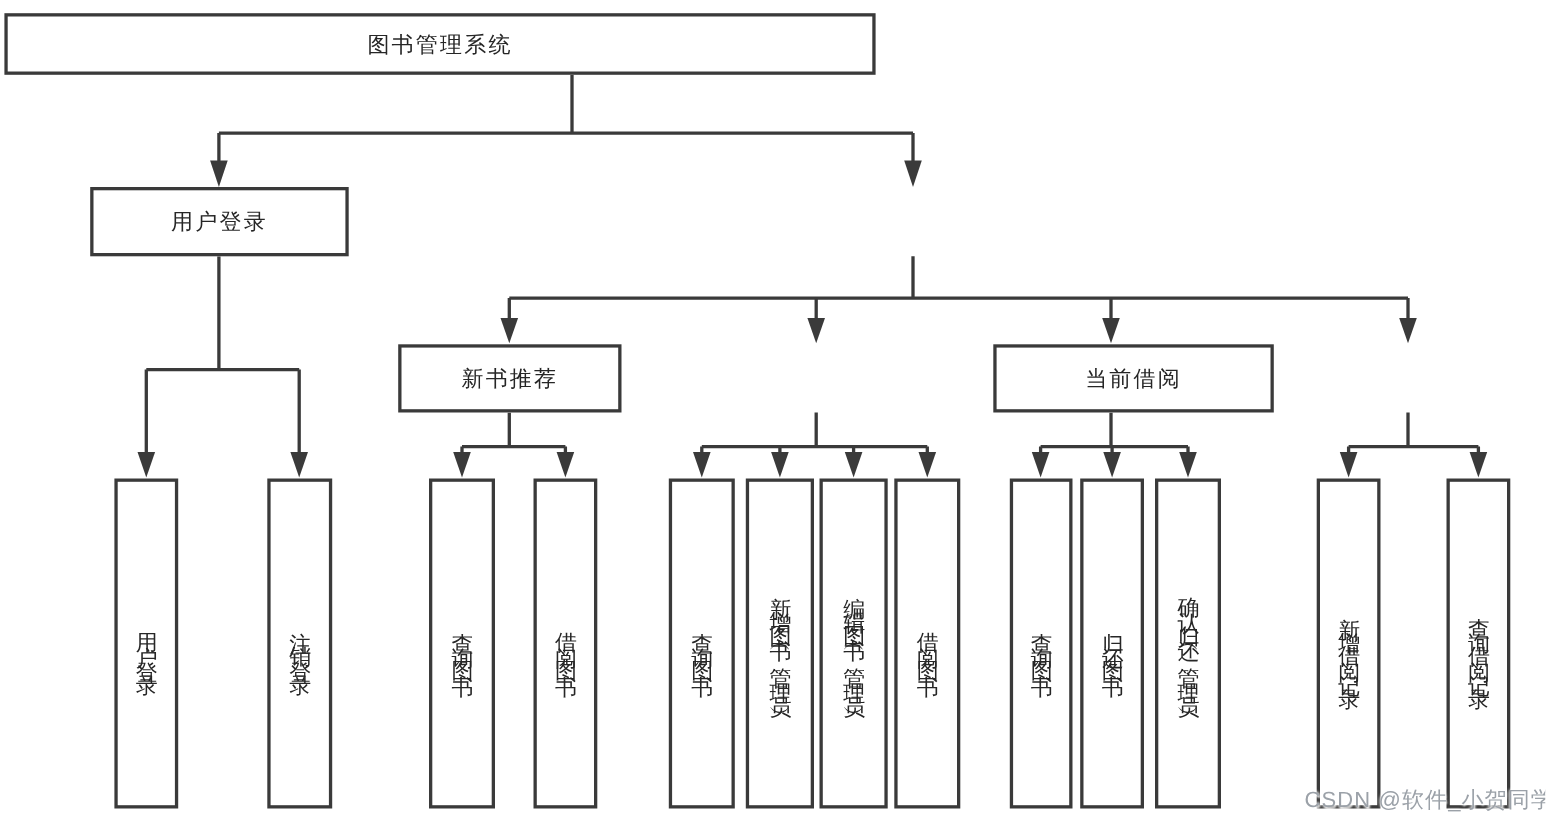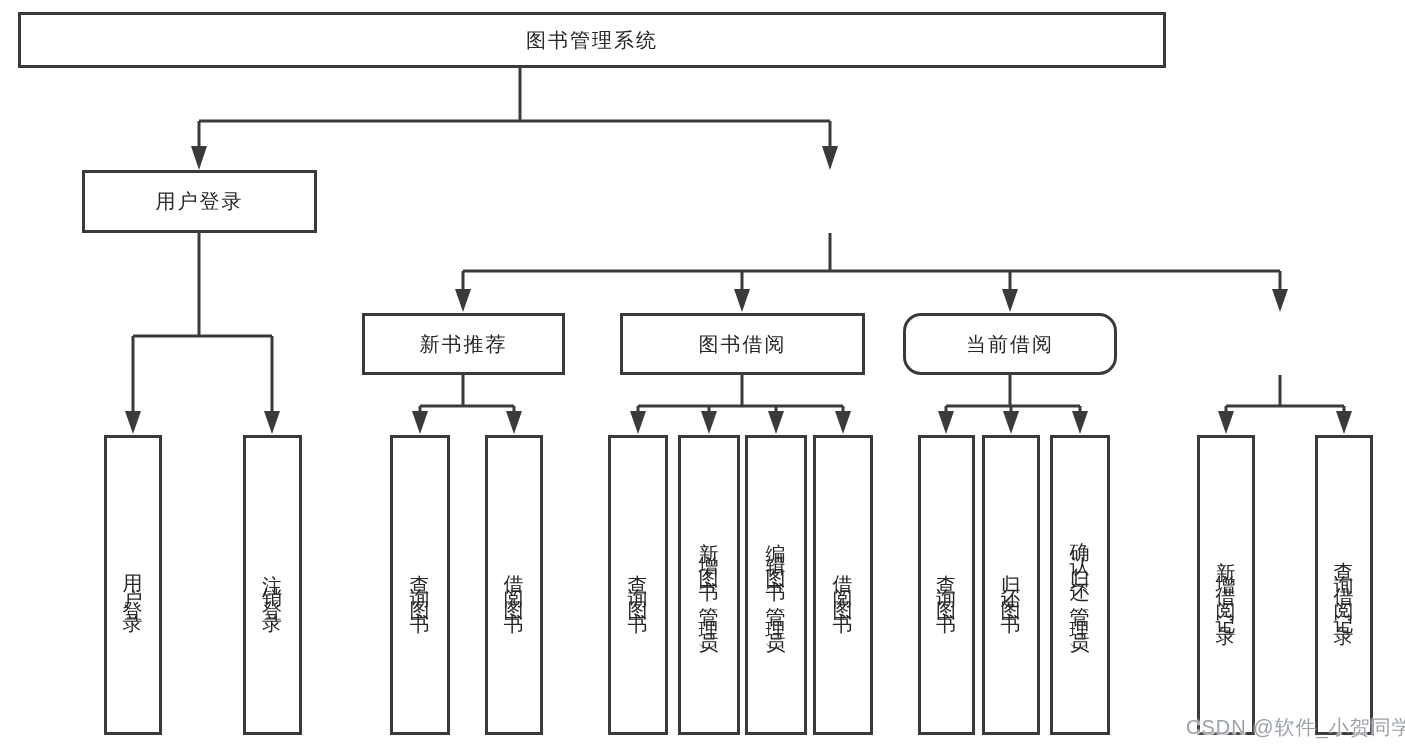--- a/index.html
+++ b/index.html
@@ -87,35 +87,32 @@
       <polygon points="768,411 784,411 776,434"></polygon>
       <polygon points="835,411 851,411 843,434"></polygon>
       <polygon points="938,411 954,411 946,434"></polygon>
       <polygon points="1003,411 1019,411 1011,434"></polygon>
       <polygon points="1072,411 1088,411 1080,434"></polygon>
       <polygon points="1218,411 1234,411 1226,434"></polygon>
       <polygon points="1336,411 1352,411 1344,434"></polygon>
     </g>
   </svg>
 
-  <div class="hbox" style="left:18px; top:12px; width:1148px; height:56px;">
+  <div class="hbox" style="left:4px; top:12px; width:792px; height:56px;">
     <span class="lbl">图书管理系统</span>
   </div>
 
   <div class="hbox" style="left:82px; top:170px; width:235px; height:63px;">
     <span class="lbl">用户登录</span>
   </div>
 
   <div class="hbox" style="left:362px; top:313px; width:203px; height:62px;">
     <span class="lbl">新书推荐</span>
   </div>
-  <div class="hbox" style="left:620px; top:313px; width:245px; height:62px;">
-    <span class="lbl">图书借阅</span>
-  </div>
-  <div class="hbox" style="left:903px; top:313px; width:214px; height:62px;border-radius:18px;">
+  <div class="hbox" style="left:903px; top:313px; width:255px; height:62px;">
     <span class="lbl">当前借阅</span>
   </div>
 
   <div class="vbox" style="left:104px; top:435px; width:58px; height:300px;">
     <span class="lbl">用户登录</span>
   </div>
   <div class="vbox" style="left:243px; top:435px; width:59px; height:300px;">
     <span class="lbl">注销登录</span>
   </div>
 

